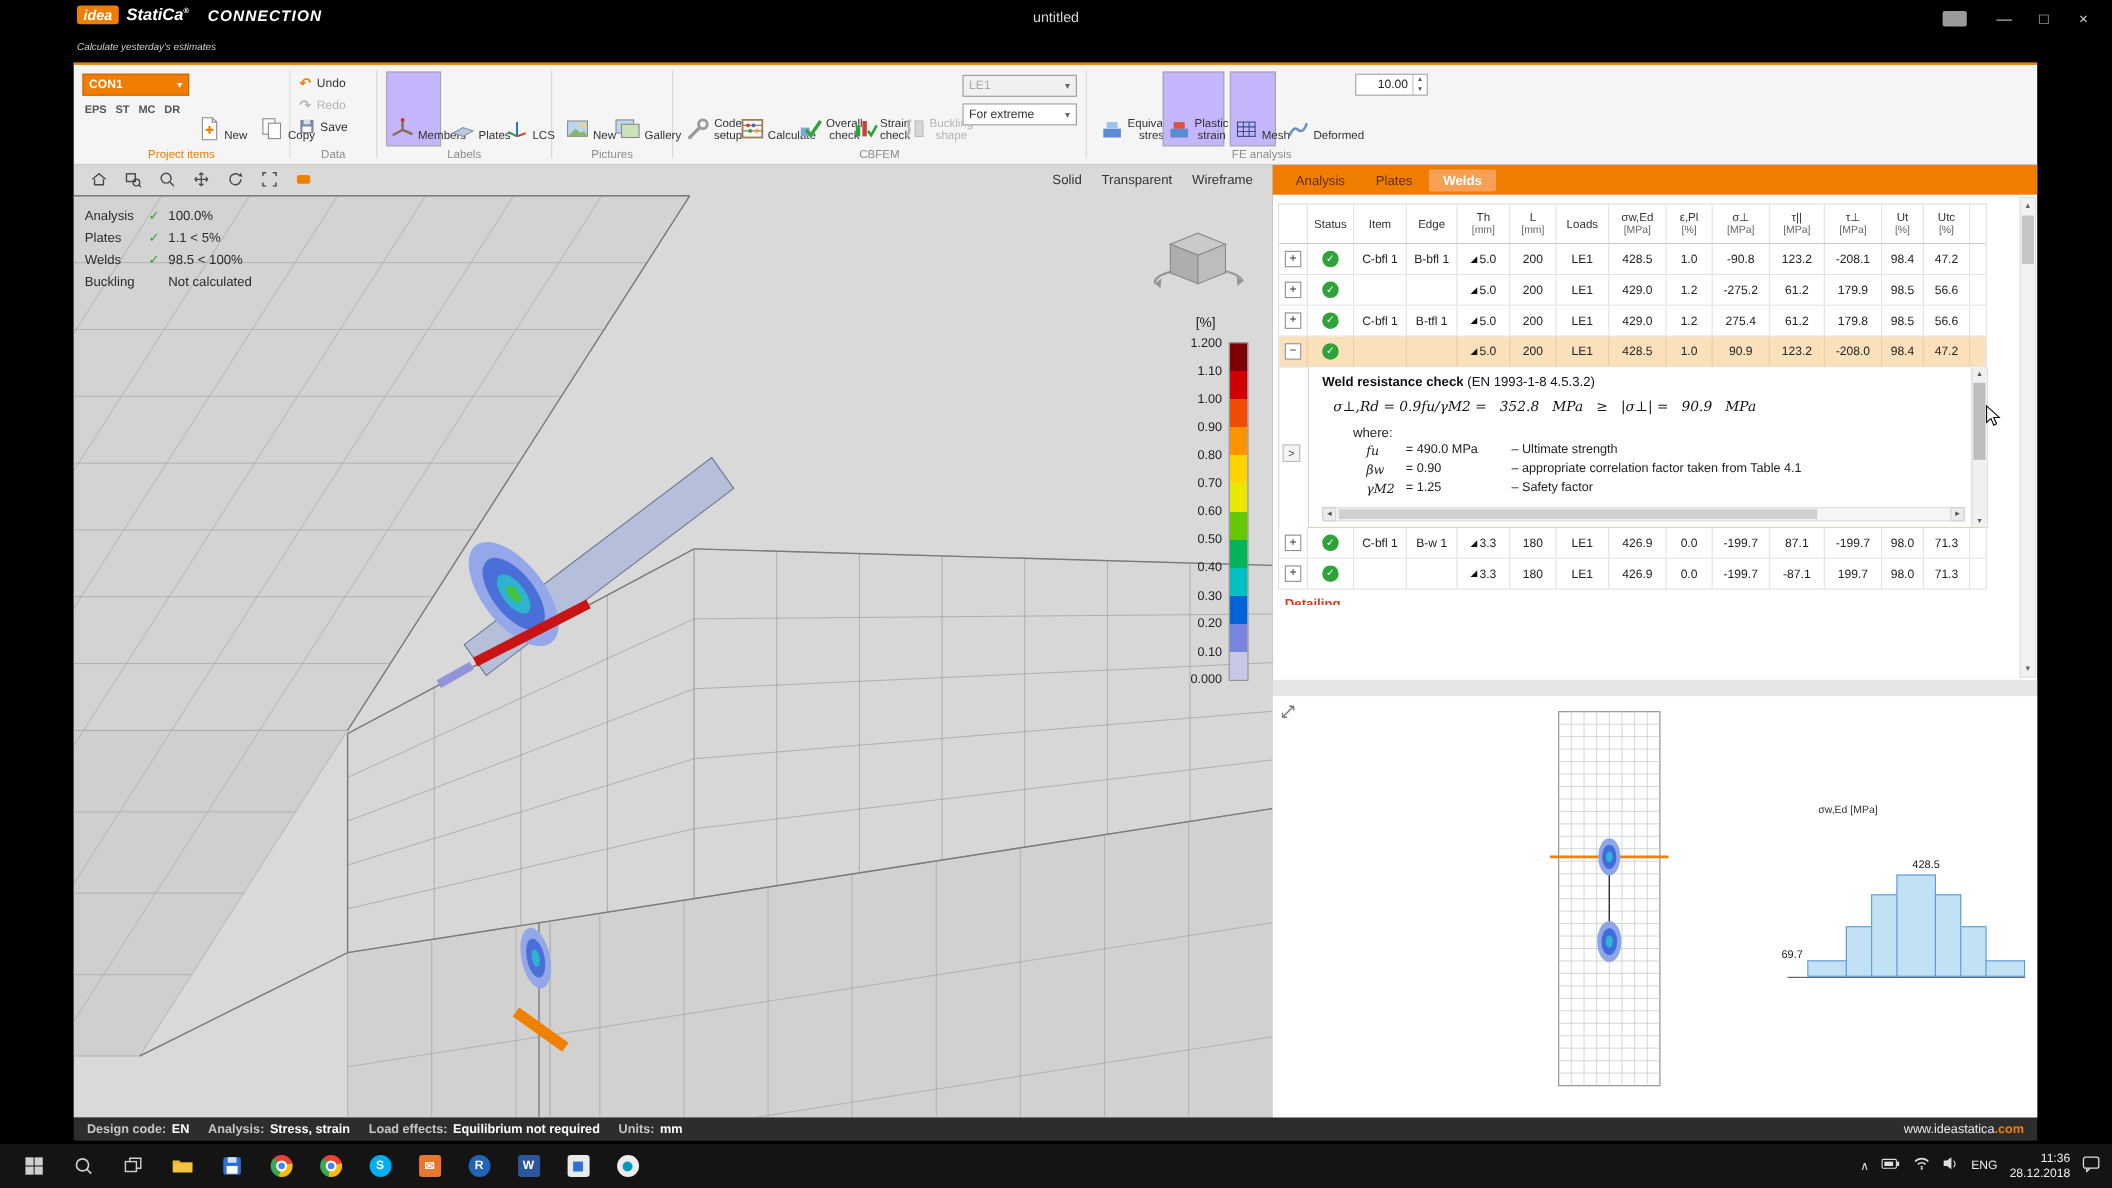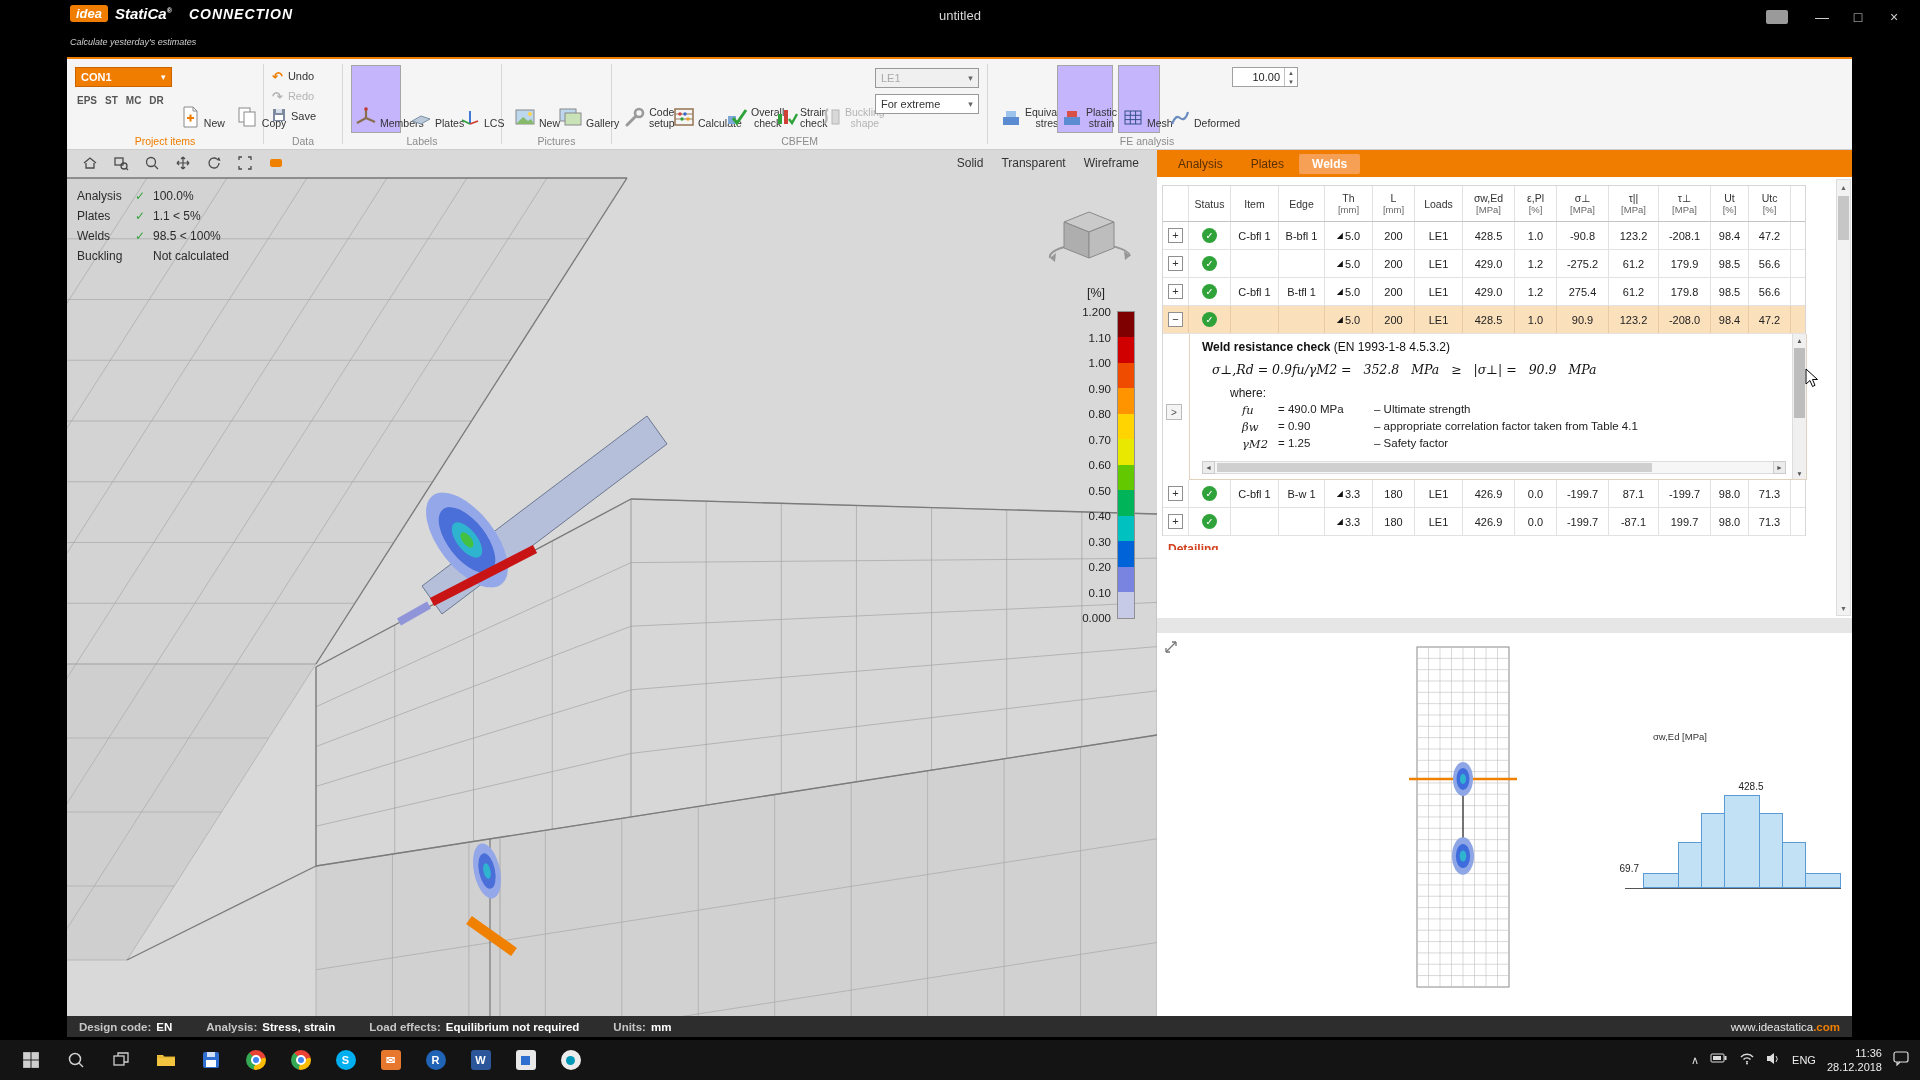--- a/index.html
+++ b/index.html
@@ -121,21 +121,21 @@
   #plate-svg{position:absolute;left:252px;top:10px;}
   .histo{position:absolute;left:450px;top:92px;width:260px;height:175px;}
   .histo-title{position:absolute;left:46px;top:6px;font-size:9.5px;color:#333;}
   .histo-axis{position:absolute;left:18px;right:26px;top:163px;height:1px;background:#555;}
   .histo-bars{position:absolute;left:36px;bottom:12px;display:flex;align-items:flex-end;}
   .hbar{background:#c3e1f5;border:1px solid #5b9bd5;margin-right:-1px;}
   .histo-peak{position:absolute;left:118px;top:56px;width:52px;text-align:center;font-size:10px;color:#222;}
   .histo-left{position:absolute;left:0;top:138px;width:32px;text-align:right;font-size:10px;color:#222;}
   
   .statusbar{position:absolute;left:67px;top:1016px;width:1785px;height:21px;background:#2d2d2d;display:flex;align-items:center;padding:0 12px;font-size:11.5px;}
-  #sb-items{display:flex;gap:34px;}
+  #sb-items{display:flex;gap:17px;}
   .sbl{color:#c6c6c6;font-weight:bold;margin-right:5px;}
   .sbv{color:#fff;font-weight:bold;}
   .sb-site{margin-left:auto;text-align:right;}
   .site-main{color:#e8e8e8;}
   .site-tld{color:#f07d00;font-weight:bold;}
   
   .taskbar{position:absolute;left:0;top:1040px;width:100%;height:40px;background:#141414;display:flex;align-items:center;}
   #tb-apps{display:flex;margin-left:8px;}
   .tbb{width:45px;height:40px;background:none;border:none;display:flex;align-items:center;justify-content:center;padding:0;}
   .chrome{position:relative;width:20px;height:20px;border-radius:50%;display:block;

